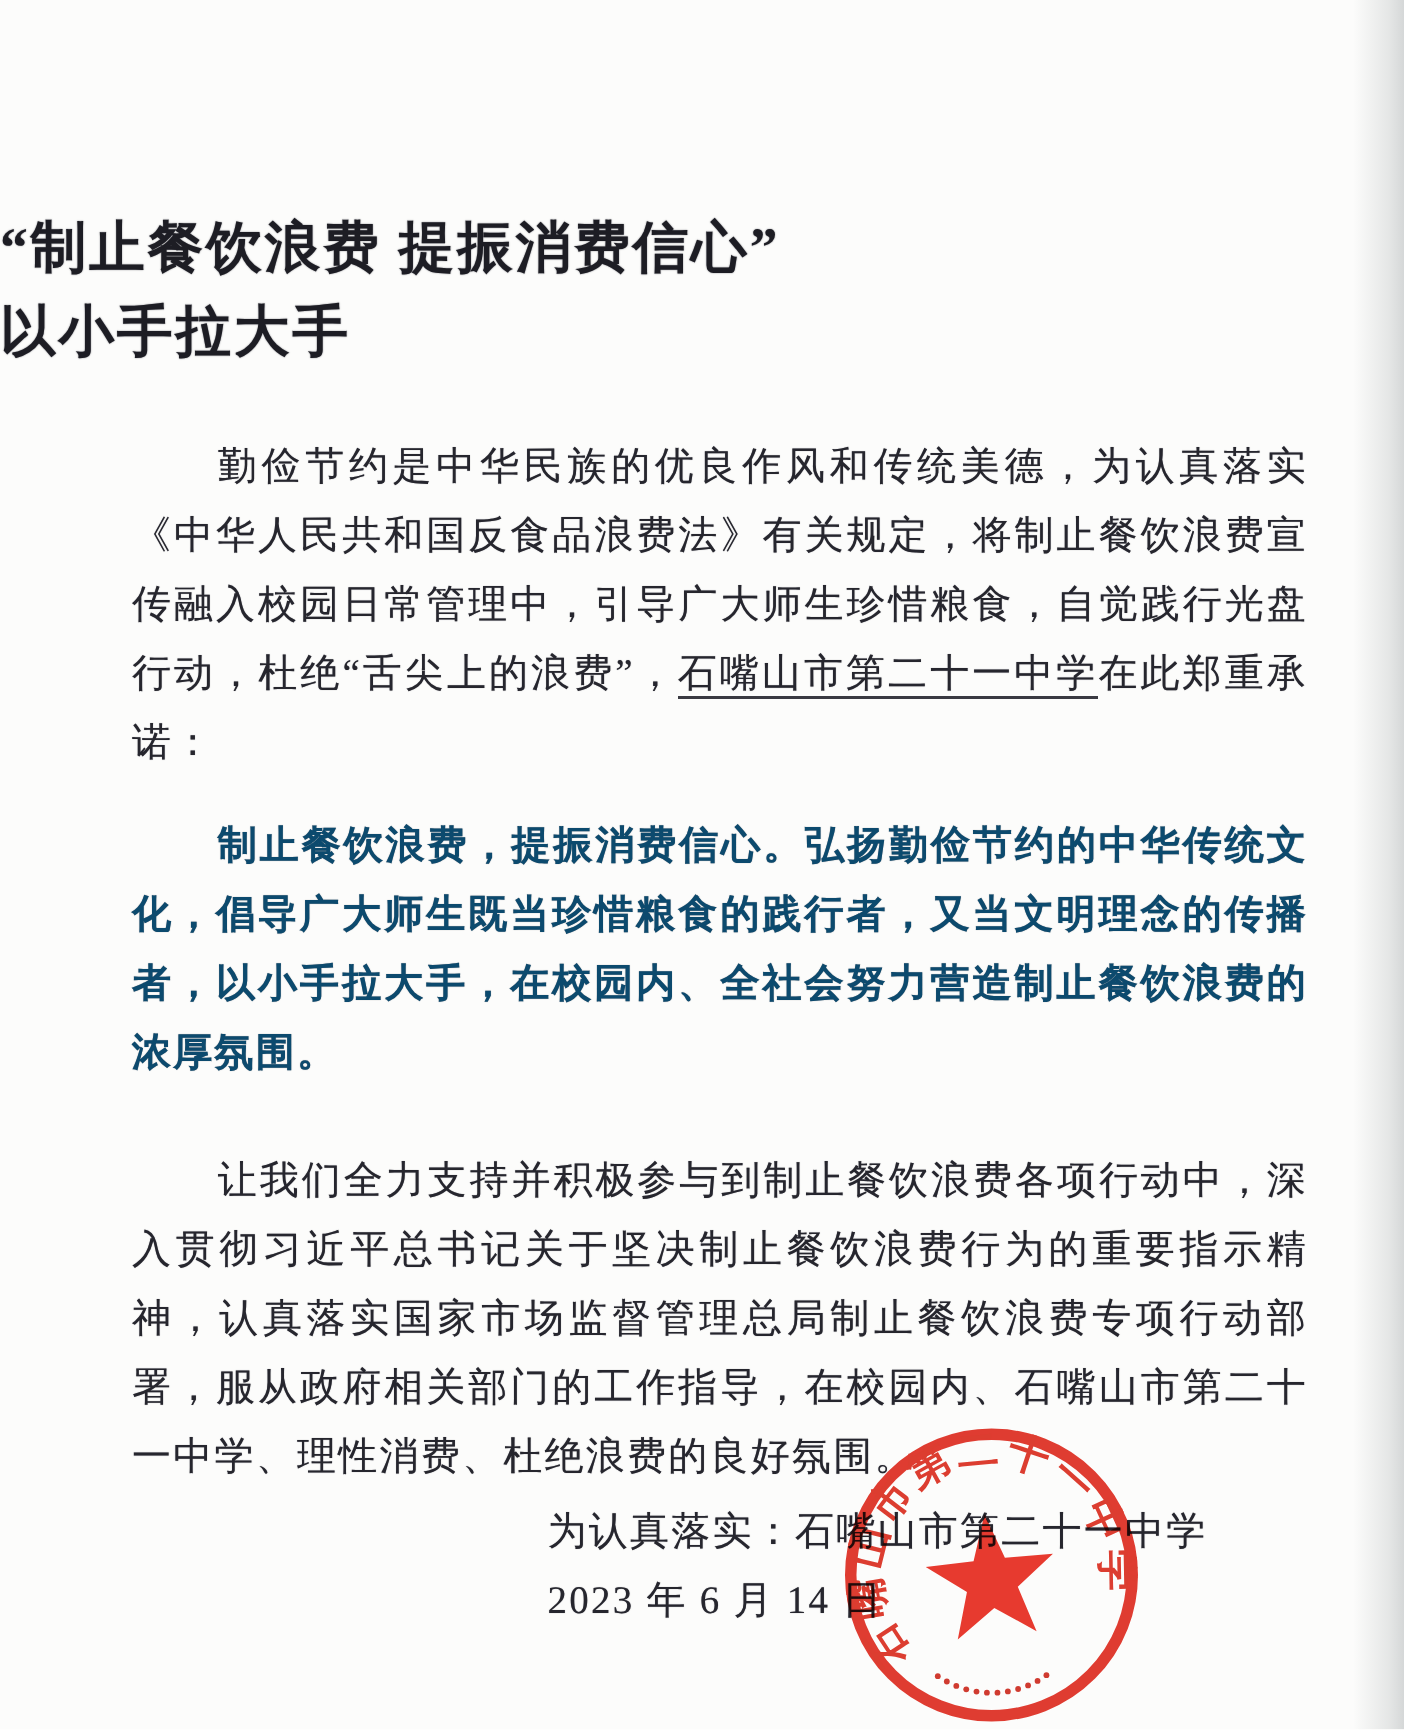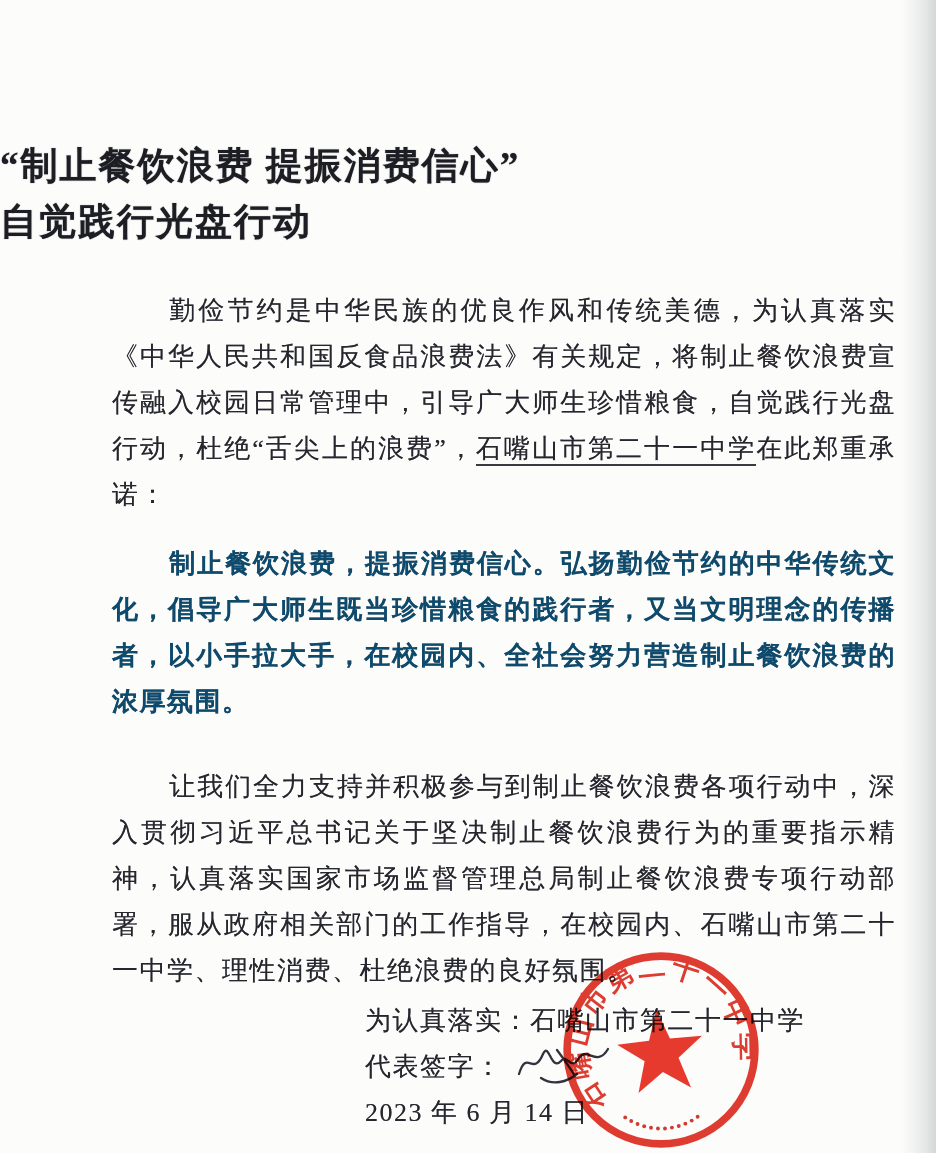--- a/index.html
+++ b/index.html
@@ -17,21 +17,21 @@
     background:linear-gradient(to right, rgba(220,222,222,0) 0%, rgba(210,213,213,.55) 70%, rgba(200,203,204,.75) 100%);
     pointer-events:none;
   }
   .doc-body { position:absolute; inset:0; filter:blur(0.35px); }
   .title-block { margin-top:138px; text-align:left; }
   .title-line {
     font-size:37px; font-weight:bold; letter-spacing:2px;
     color:#1d1d24; line-height:56px;
     text-shadow:0 0 1px rgba(25,25,35,.65);
   }
-  .content { width:784px; margin:38px auto 0 112px; }
+  .content { width:784px; margin:38px auto 0 88px; }
   .para {
     font-size:26px; line-height:46px; letter-spacing:1.5px;
     text-align:justify; text-justify:inter-ideograph;
     text-indent:2.2em;
     text-shadow:0 0 .6px rgba(30,30,40,.55);
   }
   .para + .para { margin-top:18px; }
   .para.bold {
     font-family:"Liberation Sans","DejaVu Sans",sans-serif;
     font-weight:bold; color:#0c4a6e; margin-top:22px;
@@ -52,40 +52,33 @@
   }
 </style>
 </head>
 <body>
 
 <div class="page">
   <div class="doc-body">
 
     <div class="title-block">
       <div class="title-line">“制止餐饮浪费 提振消费信心”</div>
-      <div class="title-line">自觉践行光盘行动</div>
+      <div class="title-line">以小手拉大手</div>
     </div>
 
     <div class="content">
       <p class="para"><span>勤俭节约是中华民族的优良作风和传统美德，为认真落实《中华人民共和国反食品浪费法》有关规定，将制止餐饮浪费宣传融入校园日常管理中，引导广大师生珍惜粮食，自觉践行光盘行动，杜绝“舌尖上的浪费”，</span><span class="underlined">石嘴山市第二十一中学</span><span>在此郑重承诺：</span></p>
 
       <p class="para bold">制止餐饮浪费，提振消费信心。弘扬勤俭节约的中华传统文化，倡导广大师生既当珍惜粮食的践行者，又当文明理念的传播者，以小手拉大手，在校园内、全社会努力营造制止餐饮浪费的浓厚氛围。</p>
 
       <p class="para third">让我们全力支持并积极参与到制止餐饮浪费各项行动中，深入贯彻习近平总书记关于坚决制止餐饮浪费行为的重要指示精神，认真落实国家市场监督管理总局制止餐饮浪费专项行动部署，服从政府相关部门的工作指导，在校园内、石嘴山市第二十一中学、理性消费、杜绝浪费的良好氛围。</p>
     </div>
 
     <div class="sig-block">
       <div class="sig-row"><span>为认真落实：</span><span>石嘴山市第二十一中学</span></div>
-      <div class="sig-row"><span>代表签字：</span><svg class="sig-scribble" width="104" height="52" viewBox="0 0 104 52">
-          <g fill="none" stroke="#33333d" stroke-width="2.3" stroke-linecap="round">
-            <path d="M8,38 C16,12 22,42 32,18 C38,5 40,36 50,25 C56,17 60,36 68,22 C76,10 86,32 97,13"></path>
-            <path d="M30,42 C42,50 56,46 66,38"></path>
-            <path d="M46,14 C52,22 58,30 64,40"></path>
-          </g>
-        </svg></div>
       <div class="sig-row">2023 年 6 月 14 日</div>
     </div>
 
     <svg class="seal" viewBox="0 0 200 200">
       <g>
         <circle cx="100" cy="100" r="92" fill="none" stroke="#dd2b1f" stroke-width="7.5"></circle>
         <defs>
           <path id="sealArc" d="M 48.4 151.6 A 73 73 0 1 1 170.5 118.9" fill="none"></path>
           <path id="sealDigitsArc" d="M 62 166 A 78 78 0 0 0 143 163" fill="none"></path>
         </defs>

